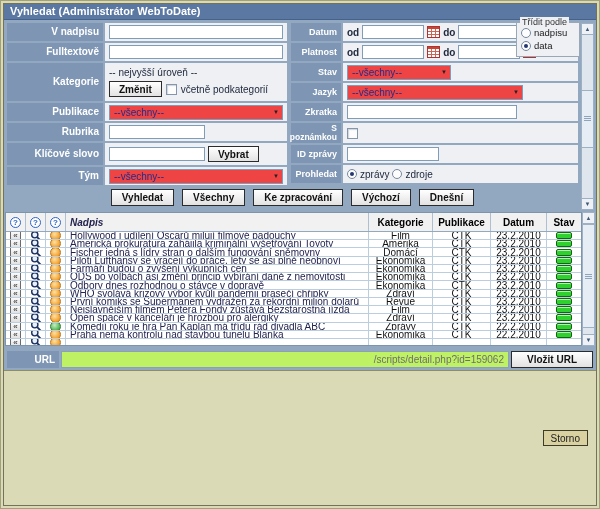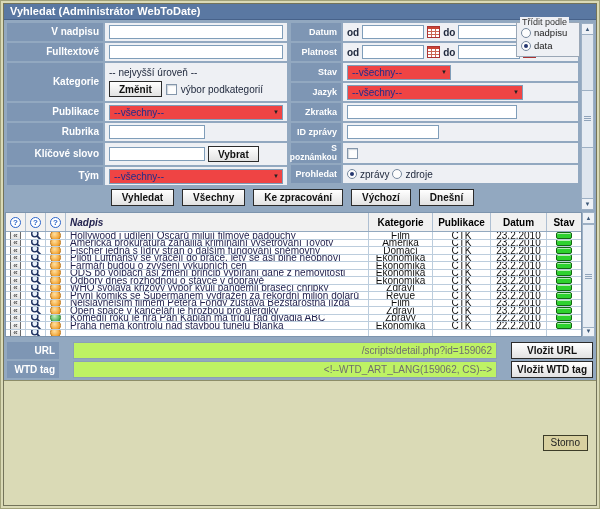--- a/index.html
+++ b/index.html
@@ -100,21 +100,21 @@
   .ins { width:11px; height:11px; border:1px solid #6b6b6b; background:linear-gradient(#fdfdfd,#dedede);
          font-size:8px; line-height:9px; color:#222; text-align:center; display:inline-block; }
   .help { width:11px; height:11px; border-radius:50%; border:1px solid #2b63c9; background:#fff; color:#2b63c9;
           font-size:8px; font-weight:bold; line-height:9px; text-align:center; display:inline-block; }
   .coin { width:11px; height:11px; border-radius:50%; display:inline-block; flex:none; }
   .coin.orange { background:radial-gradient(circle at 40% 35%, #ffe0a0, #f09d2a 72%); border:1px solid #b8741a; }
   .coin.green  { background:radial-gradient(circle at 40% 35%, #c8efc0, #49b14d 72%); border:1px solid #2f7d33; }
 
   
   .footer { flex:none; background:#92a8c0; padding:3px 3px 2px; display:flex; flex-direction:column; gap:2px; }
-  .frow2 { display:flex; gap:14px; height:17px; }
+  .frow2 { display:flex; gap:2px; height:17px; }
   .lab2 { width:52px; flex:none; background:#7e96b4; color:#fff; font-weight:bold; font-size:10px;
           display:flex; align-items:center; justify-content:flex-end; padding:0 4px; }
   input.out { flex:1; min-width:0; height:17px; border:1px solid #8ba0b6; background:#bef264; color:#6e6e6e;
               font:10px "Liberation Sans", sans-serif; padding:0 4px;text-align:right; }
   .btn.side { width:82px; flex:none; padding:1px 2px; }
 
   .bottombar { flex:1; background:#dadab6; border-top:1px solid #8d8d68; display:flex;
                align-items:center; justify-content:flex-end; padding:0 8px; }
   .storno { background:#d9d1a0; border:1px solid #3c3c28; color:#222; font-size:10px;
             height:16px; padding:0 7px; display:inline-flex; align-items:center; }
@@ -143,21 +143,21 @@
                 <input class="txt w-full" value="" style="">
               </div>
         </div>
         <div class="frow h38">
           <div class="lab">Kategorie</div>
           <div class="cell vstack">
             <span class="lvl-text">-- nejvyšší úroveň --</span>
             <span class="inline">
               <span class="btn h16">Změnit</span>
               <span class="checkbox"></span>
-              <span class="chk-text">výbor podkategorií</span>
+              <span class="chk-text">včetně podkategorií</span>
             </span>
           </div>
         </div>
         <div class="frow">
           <div class="lab">Publikace</div>
           <div class="cell">
             <span class="select sel-full">
               <span>--všechny--</span>
               <span class="arr">▼</span>
             </span>
@@ -243,30 +243,30 @@
               <span class="arr">▼</span>
             </span>
           </div>
         </div>
         <div class="frow">
           <div class="lab">Zkratka</div>
           <div class="cell">
                 <input class="txt w170" value="" style="">
               </div>
         </div>
-        <div class="frow">
-          <div class="lab">ID zprávy</div>
-          <div class="cell">
-                <input class="txt w92" value="" style="">
-              </div>
-        </div>
         <div class="frow h20">
           <div class="lab wrap2">S poznámkou</div>
           <div class="cell">
                 <span class="checkbox"></span>
+              </div>
+        </div>
+        <div class="frow">
+          <div class="lab">ID zprávy</div>
+          <div class="cell">
+                <input class="txt w92" value="" style="">
               </div>
         </div>
         <div class="frow">
           <div class="lab">Prohledat</div>
           <div class="cell">
             <span class="radio on"></span>
             <span class="chk-text">zprávy</span>
             <span class="radio"></span>
             <span class="chk-text">zdroje</span>
           </div>
@@ -630,25 +630,20 @@
       <div class="sbtn bot">▼</div>
     </div>
   </div>
 
   <div class="footer">
     <div class="frow2">
       <div class="lab2">URL</div>
       <input class="out" value="/scripts/detail.php?id=159062" style="">
       <span class="btn side">Vložit URL</span>
     </div>
-    <div class="frow2">
-      <div class="lab2">WTD tag</div>
-      <input class="out" value="&lt;!--WTD_ART_LANG(159062, CS)--&gt;" style="">
-      <span class="btn side">Vložit WTD tag</span>
-    </div>
   </div>
 
   <div class="bottombar">
     <span class="storno">Storno</span>
   </div>
 
 </div>
 </div>
 
 </body></html>

